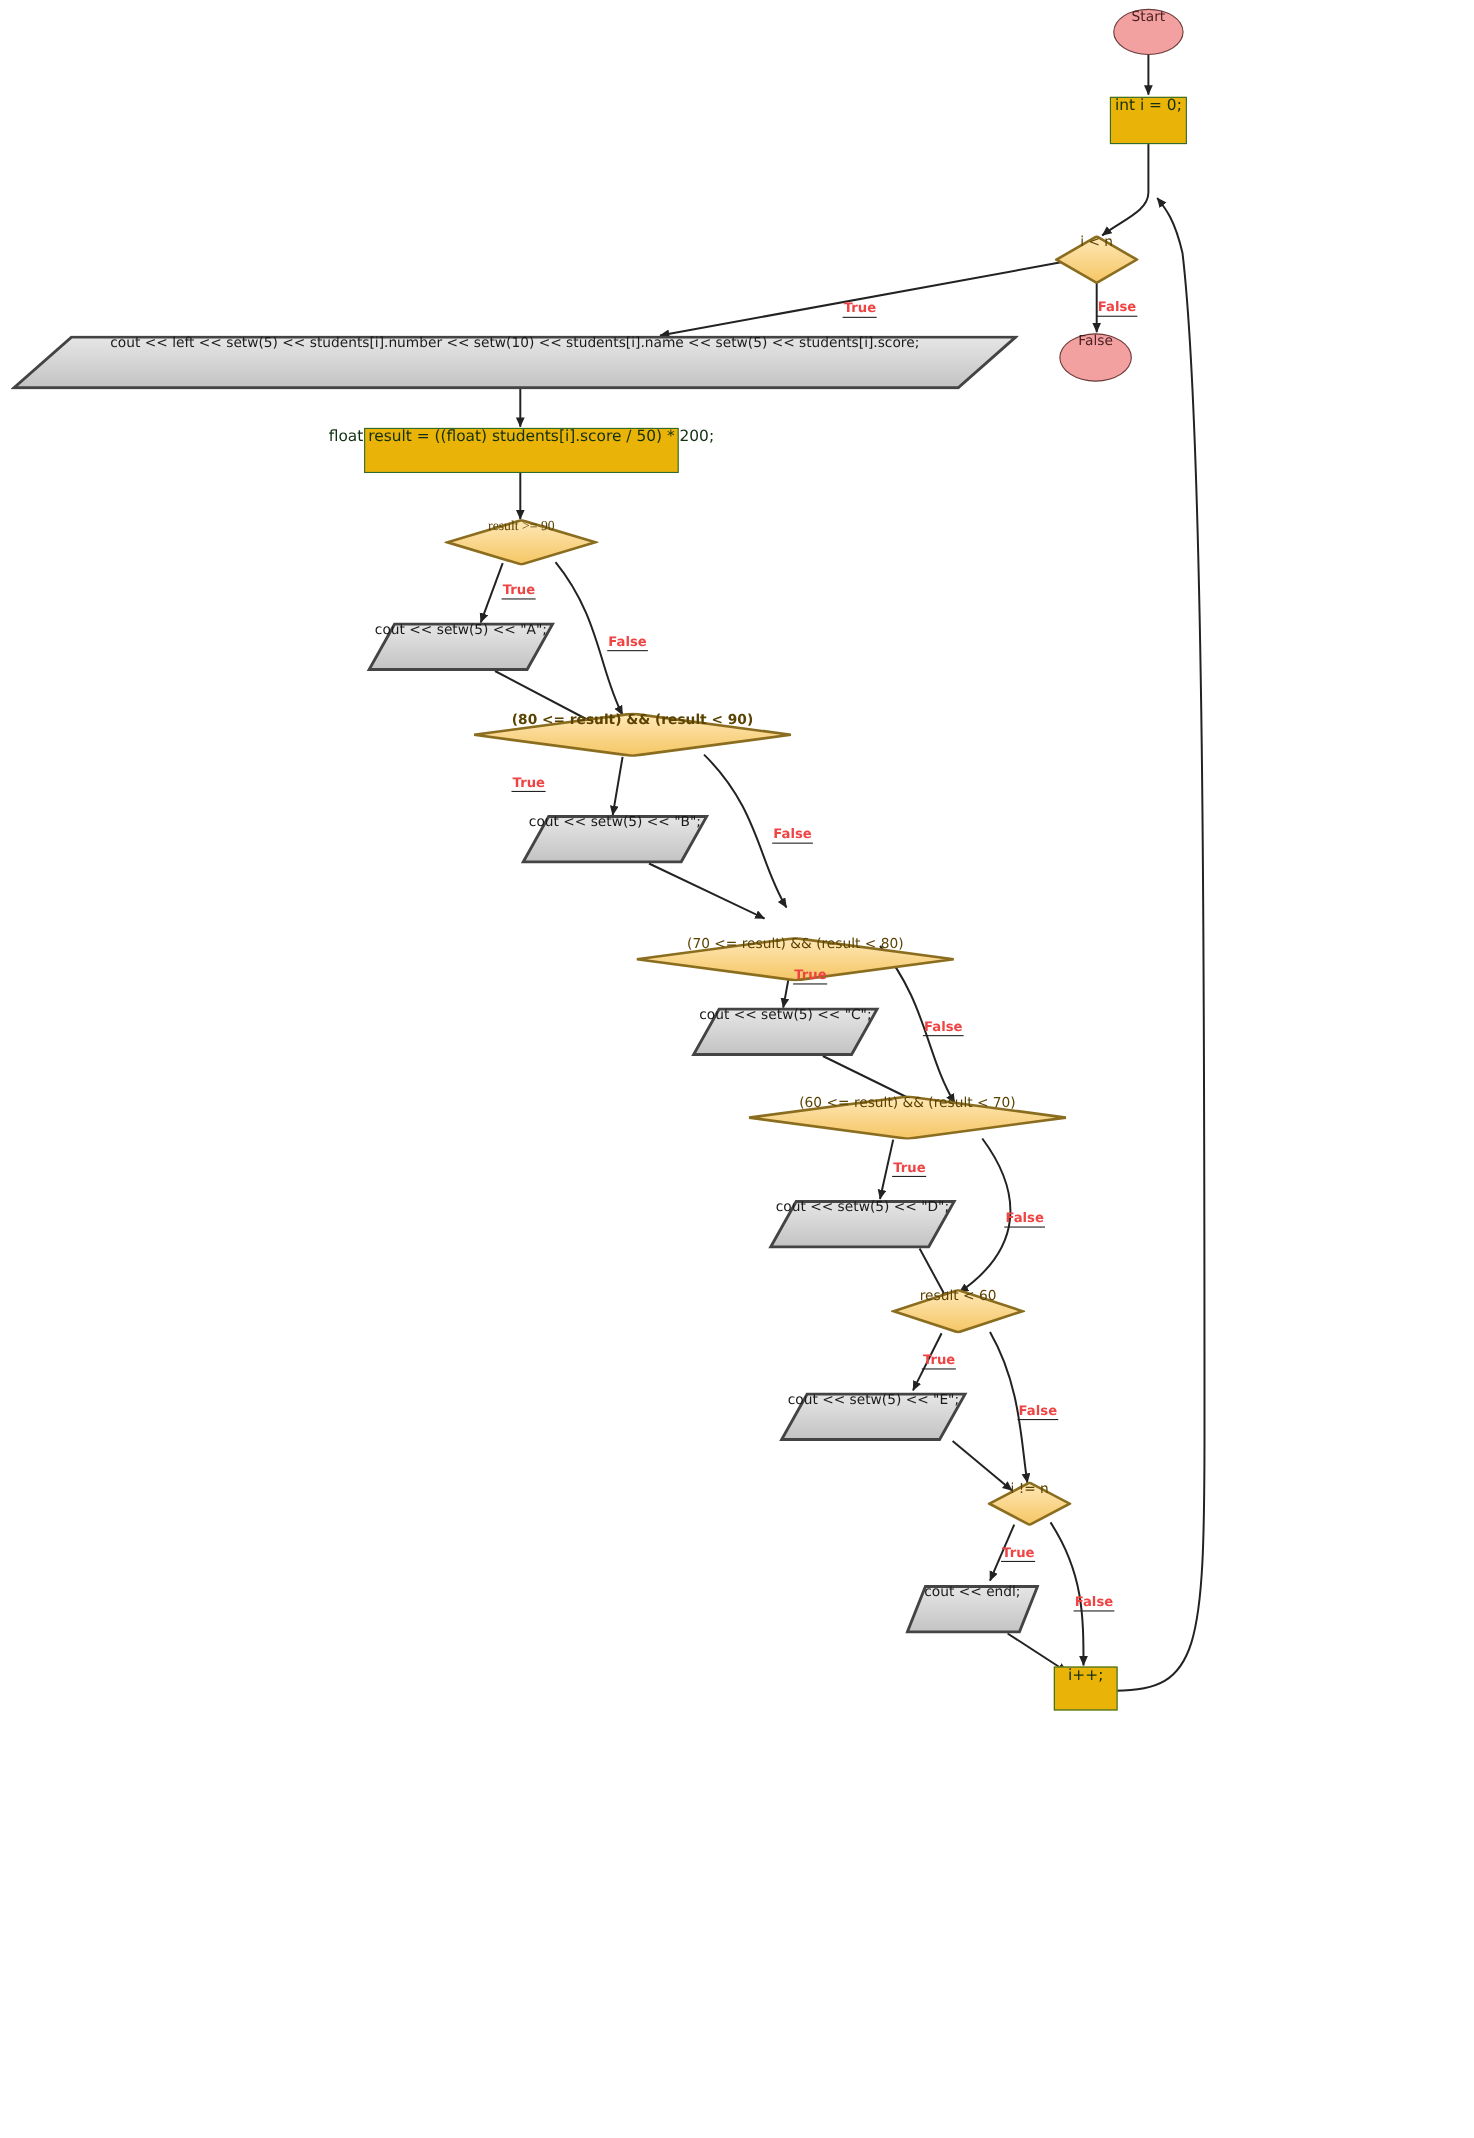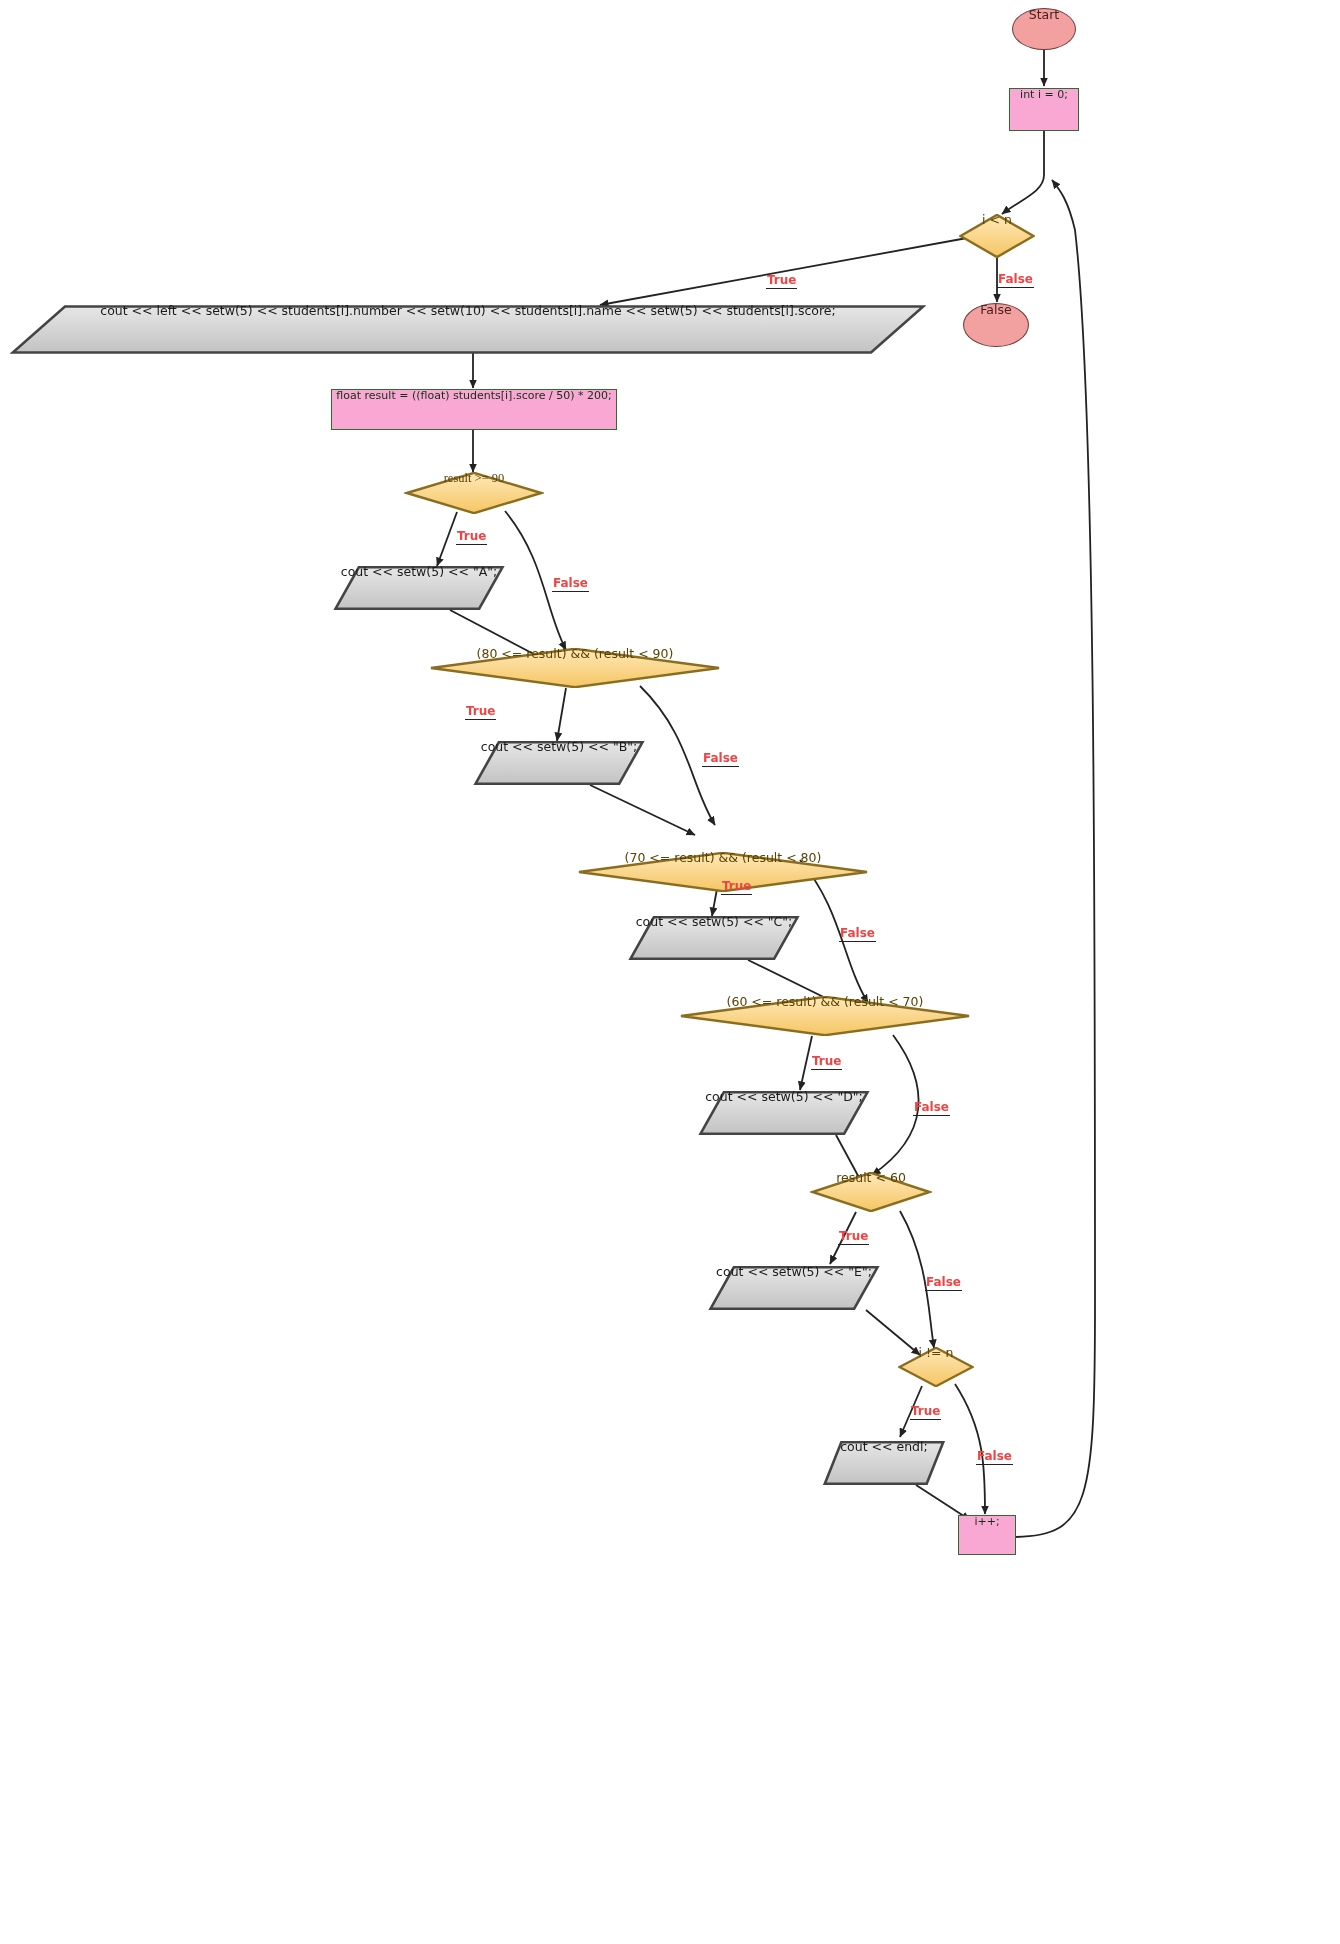--- a/index.html
+++ b/index.html
@@ -9,21 +9,21 @@
   svg#wires{position:absolute;left:0;top:0;width:1340px;height:1944px;pointer-events:none;}
 
   .node{position:absolute;box-sizing:border-box;display:flex;
         justify-content:center;text-align:center;white-space:nowrap;}
   .node .lbl{display:block;line-height:1;}
 
   
   .term{border-radius:50%;background:#f2a0a0;border:1.3px solid #6b3a3a;
         color:#4a2020;font-size:12.5px;}
   
-  .proc{background:#f9a8d4;border:1.3px solid #2e6b2e;color:#123012;font-size:11px;}
+  .proc{background:#eab308;border:1.3px solid #2e6b2e;color:#123012;font-size:14px;}
   
   .dec{color:#5a4200;font-size:12.5px;background:transparent;border:none;}
   .dec .dshape{position:absolute;left:0;top:0;width:100%;height:100%;z-index:0;}
   .dec .lbl{position:relative;z-index:1;}
   
   .io{color:#1a1a1a;font-size:12.5px;background:transparent;border:none;}
   .io .pshape{position:absolute;left:0;top:0;width:100%;height:100%;z-index:0;}
   .io .lbl{position:relative;z-index:1;}
 
   .edge-label{position:absolute;font-size:12px;font-weight:bold;color:#ef4444;
@@ -130,21 +130,21 @@
     <span class="lbl">i &lt; n</span>
   </div>
 
   <div class="node dec" style="left:404px;top:472px;width:140px;height:42px;font-family:Liberation Serif, serif;">
     <svg class="dshape" viewBox="0 0 100 100" preserveAspectRatio="none">
       <polygon points="50,2 98,50 50,98 2,50" fill="url(#gDec)" stroke="#8a6d1f" stroke-width="2.4" vector-effect="non-scaling-stroke"></polygon>
     </svg>
     <span class="lbl">result &gt;= 90</span>
   </div>
 
-  <div class="node dec" style="left:425px;top:648px;width:300px;height:40px;">
+  <div class="node dec" style="left:425px;top:648px;width:300px;height:40px;font-weight:bold;">
     <svg class="dshape" viewBox="0 0 100 100" preserveAspectRatio="none">
       <polygon points="50,2 98,50 50,98 2,50" fill="url(#gDec)" stroke="#8a6d1f" stroke-width="2.4" vector-effect="non-scaling-stroke"></polygon>
     </svg>
     <span class="lbl">(80 &lt;= result) &amp;&amp; (result &lt; 90)</span>
   </div>
 
   <div class="node dec" style="left:573px;top:852px;width:300px;height:40px;">
     <svg class="dshape" viewBox="0 0 100 100" preserveAspectRatio="none">
       <polygon points="50,2 98,50 50,98 2,50" fill="url(#gDec)" stroke="#8a6d1f" stroke-width="2.4" vector-effect="non-scaling-stroke"></polygon>
     </svg>

